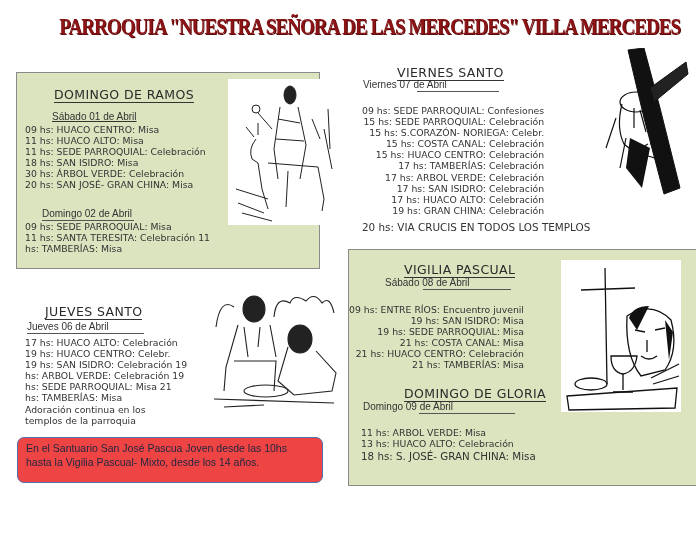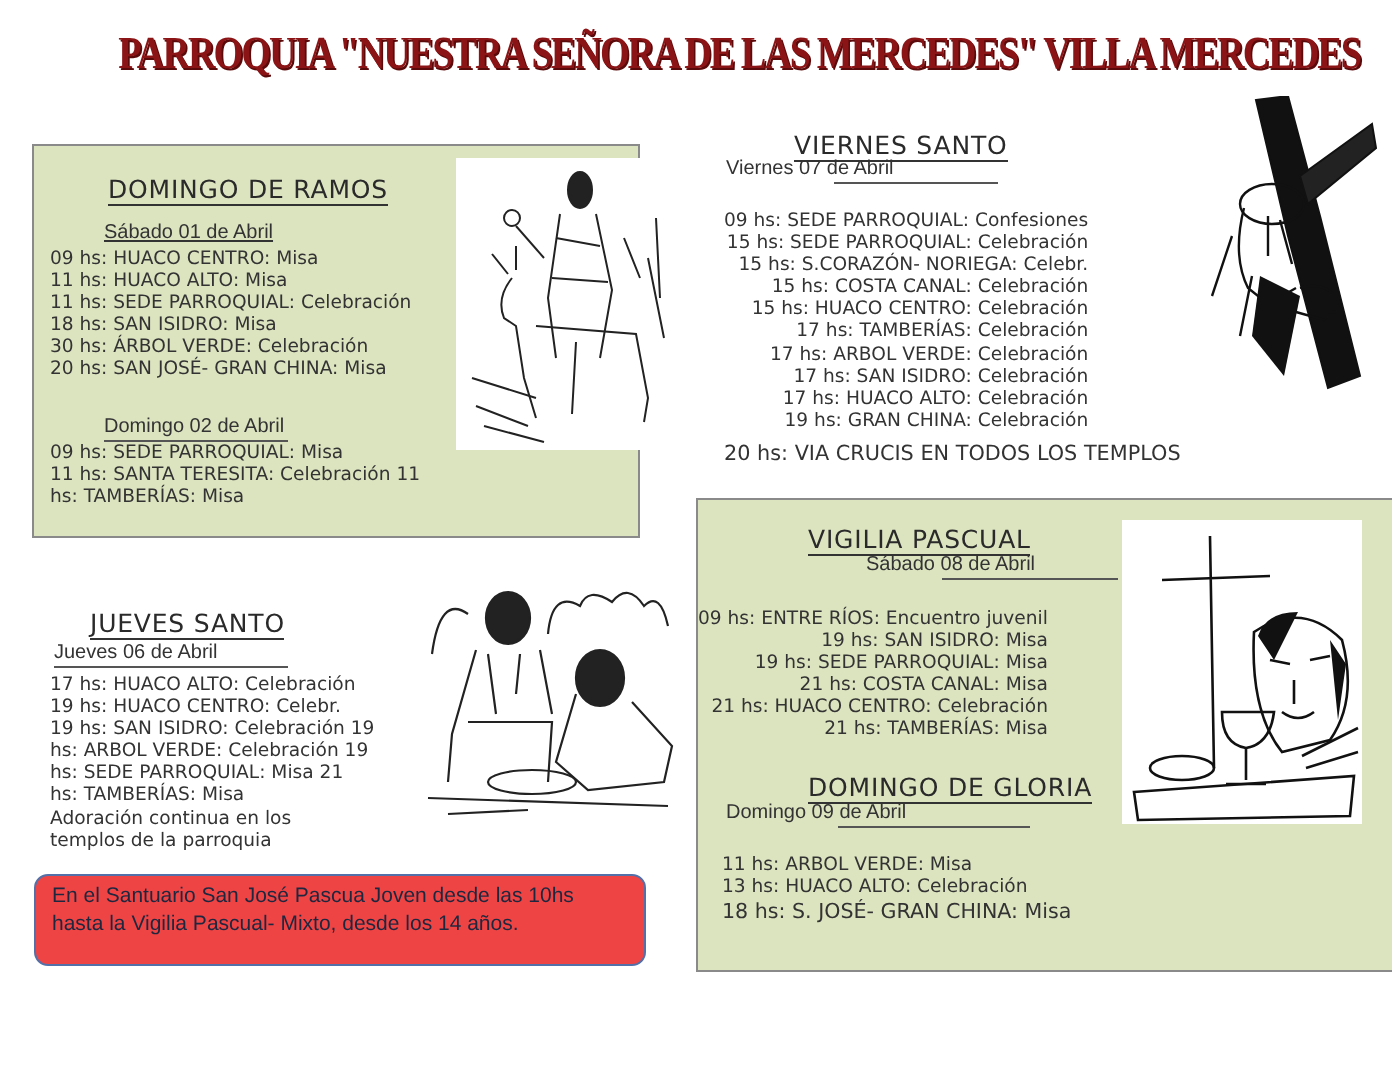--- a/index.html
+++ b/index.html
@@ -25,21 +25,21 @@
   <div class="heading" style="left:37px;top:15px;">DOMINGO DE RAMOS</div>
   <div class="date" style="left:35px;top:38px;text-decoration:underline;">Sábado 01 de Abril</div>
   <div class="lines" style="left:8px;top:51px;">
     <div>09 hs: HUACO CENTRO: Misa</div>
     <div>11 hs: HUACO ALTO: Misa</div>
     <div>11 hs: SEDE PARROQUIAL: Celebración</div>
     <div>18 hs: SAN ISIDRO: Misa</div>
     <div>30 hs: ÁRBOL VERDE: Celebración</div>
     <div>20 hs: SAN JOSÉ- GRAN CHINA: Misa</div>
   </div>
-  <div class="date" style="left:35px;top:135px;">
+  <div class="date" style="left:25px;top:135px;">
     <span>Domingo 02 de Abril</span>
     <span class="ul" style="width:92px;"></span>
   </div>
   <div class="lines" style="left:8px;top:148px;">
     <div>09 hs: SEDE PARROQUIAL: Misa</div>
     <div>11 hs: SANTA TERESITA: Celebración 11</div>
     <div>hs: TAMBERÍAS: Misa</div>
   </div>
   <div class="pic" style="left:211px;top:6px;width:116px;height:146px;">
     <svg width="116" height="146" viewBox="0 0 116 146">
@@ -117,21 +117,21 @@
       <path d="M32 56 Q26 80 34 96 L44 104 L58 96 M26 70 L16 100 M36 90 L30 120"></path>
       <path d="M44 60 L44 80 M50 62 L56 84"></path>
       <path d="M60 96 Q74 92 80 104 L72 112 L58 108"></path>
     </g>
     <path d="M40 90 L60 100 L52 140 L36 120 Z" fill="#111"></path>
   </svg>
 </div>
 
 <div class="box box-vigilia">
   <div class="heading" style="left:55px;top:13px;">VIGILIA PASCUAL</div>
-  <div class="date" style="left:36px;top:27px;margin-left:48px;">
+  <div class="date" style="left:36px;top:27px;">
     <span>Sábado 08 de Abril</span>
     <span class="ul" style="left:38px;width:88px;"></span>
   </div>
   <div class="lines" style="left:0;top:54px;text-align:right;">
     <div>09 hs:  ENTRE  RÍOS:  Encuentro juvenil</div>
     <div>19 hs: SAN ISIDRO: Misa</div>
     <div>19 hs: SEDE PARROQUIAL: Misa</div>
     <div>21 hs: COSTA CANAL: Misa</div>
     <div>21 hs: HUACO CENTRO: Celebración</div>
     <div>21 hs: TAMBERÍAS: Misa</div>

